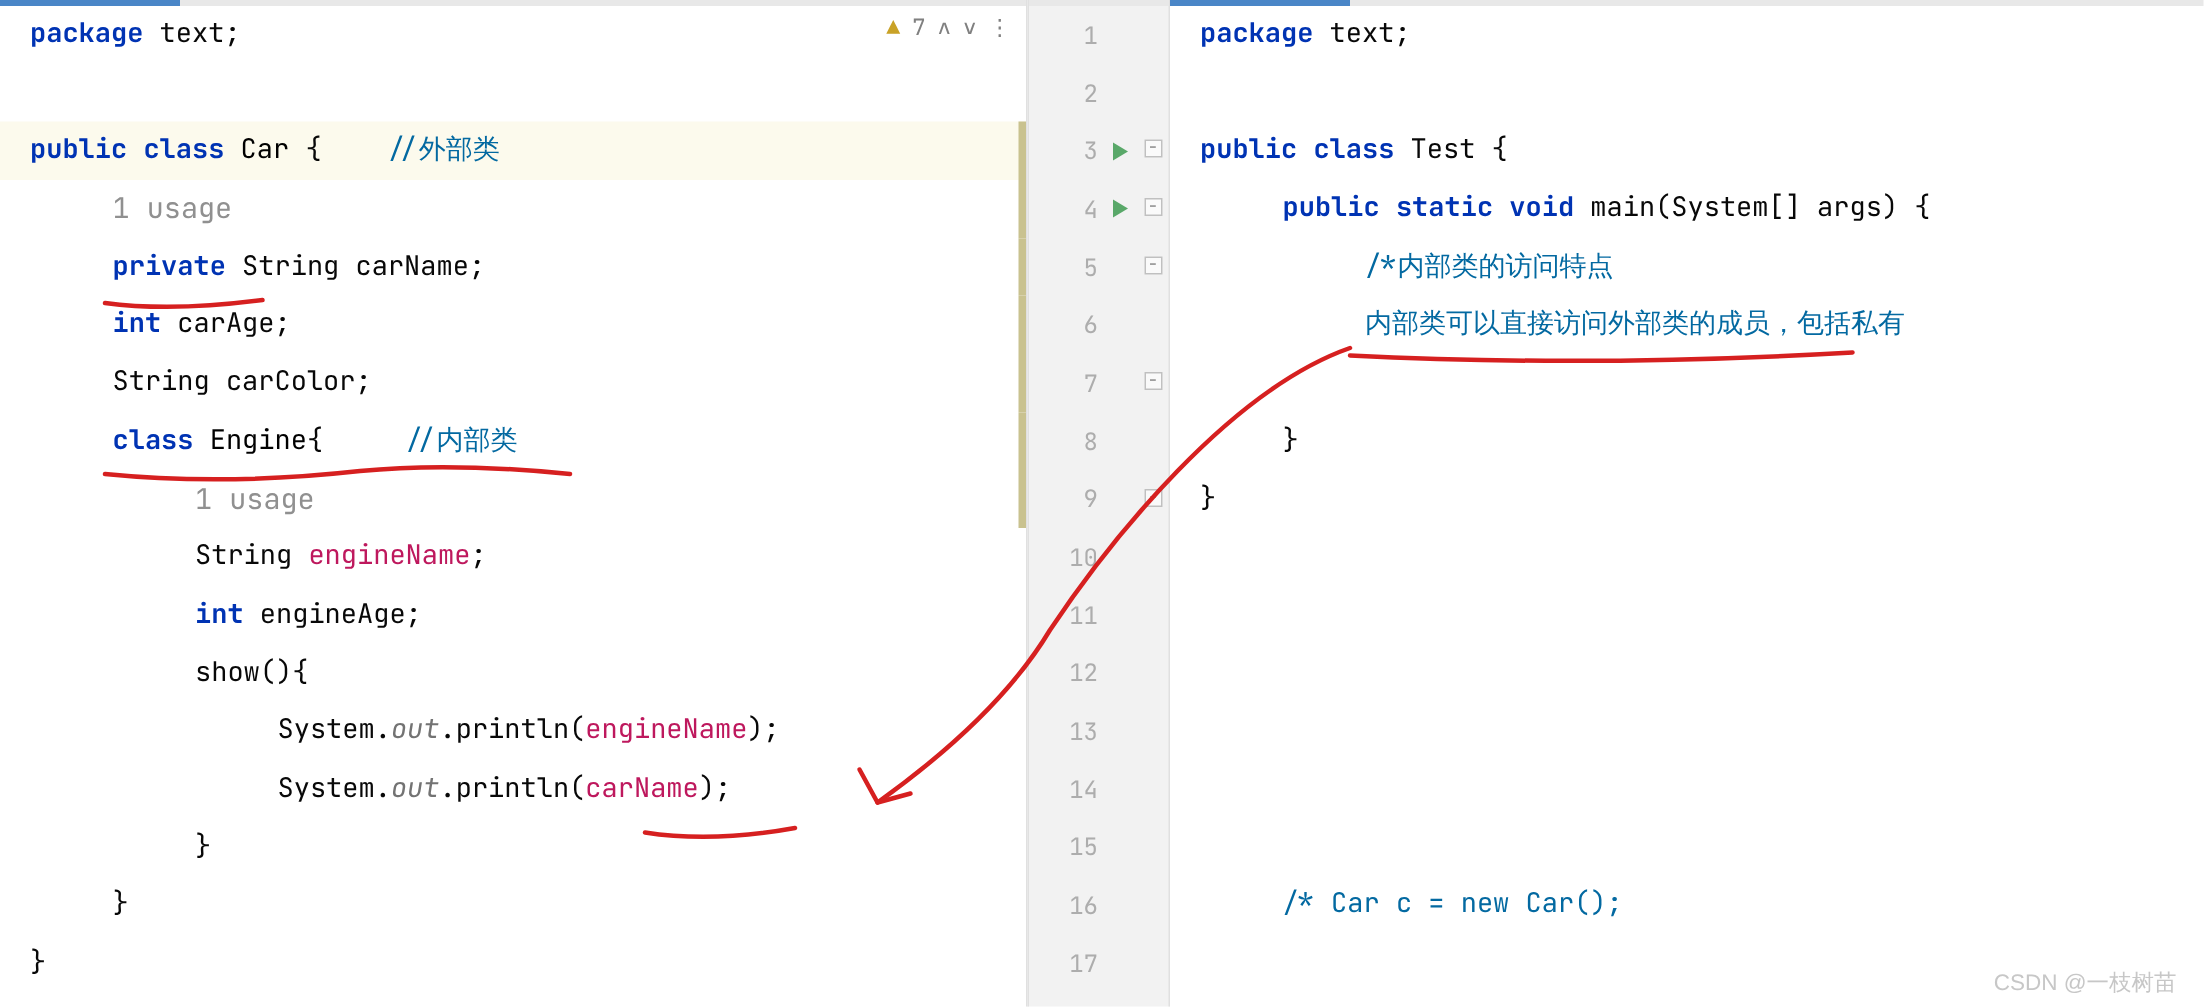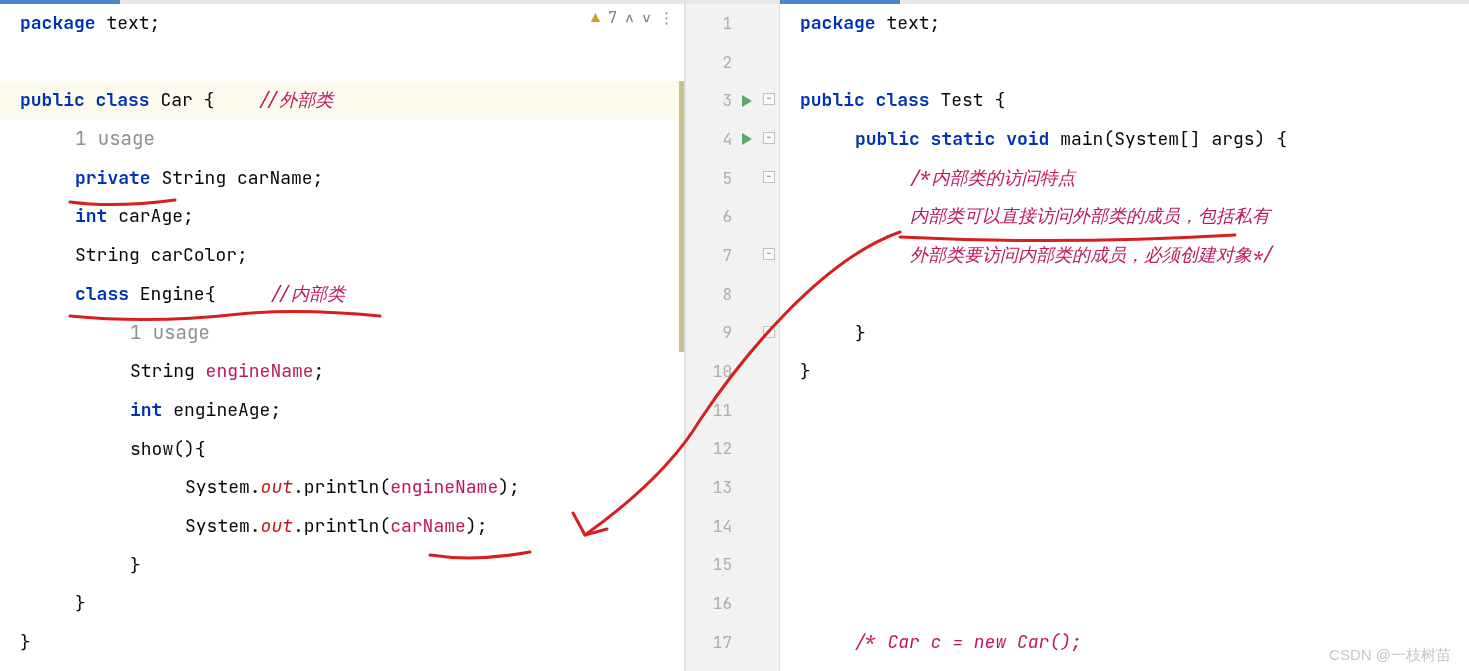--- a/index.html
+++ b/index.html
@@ -42,23 +42,23 @@
   .diff-mark {
     position: absolute;
     right: 0;
     top: 0;
     bottom: 0;
     width: 5px;
     background: #c9c28f;
   }
   .kw { color: #0033b3; font-weight: bold; }
   .cls { color: #000000; }
-  .com-green { color: #be185d; font-style: italic; }
+  .com-green { color: #0369a1; }
   .fld { color: #be185d; }
-  .fld-i { color: #b91c1c; font-style: italic; }
+  .fld-i { color: #737373; font-style: italic; }
   .usage { color: #909090; font-size: 19px; font-style: normal; }
 
   .gutter-row {
     height: 38.7px;
     display: flex;
     align-items: center;
     justify-content: flex-start;
     padding-left: 18px;
     font-size: 16px;
     color: #adadad;
@@ -238,21 +238,20 @@
   <div class="tab-strip">
     <div class="tab-active" style="left:0;width:120px"></div>
   </div>
   <div id="right-code">
       <div class="code-line" style="padding-left: 20px;"><span class="kw">package </span><span>text;</span></div>
       <div class="code-line" style="padding-left: 20px;"></div>
       <div class="code-line" style="padding-left: 20px;"><span class="kw">public class </span><span>Test {</span></div>
       <div class="code-line" style="padding-left: 75px;"><span class="kw">public static void </span><span>main</span><span>(System[] args) {</span></div>
       <div class="code-line" style="padding-left: 130px;"><span class="com-green">/*内部类的访问特点</span></div>
       <div class="code-line" style="padding-left: 130px;"><span class="com-green">内部类可以直接访问外部类的成员，包括私有</span></div>
-      <div class="code-line" style="padding-left: 130px;"><span class="com-green">外部类要访问内部类的成员，必须创建对象*/</span></div>
       <div class="code-line" style="padding-left: 20px;"></div>
       <div class="code-line" style="padding-left: 75px;"><span>}</span></div>
       <div class="code-line" style="padding-left: 20px;"><span>}</span></div>
       <div class="code-line" style="padding-left: 20px;"></div>
       <div class="code-line" style="padding-left: 20px;"></div>
       <div class="code-line" style="padding-left: 20px;"></div>
       <div class="code-line" style="padding-left: 20px;"></div>
       <div class="code-line" style="padding-left: 20px;"></div>
       <div class="code-line" style="padding-left: 20px;"></div>
       <div class="code-line" style="padding-left: 75px;"><span class="com-green">/* Car c = new Car();</span></div>

